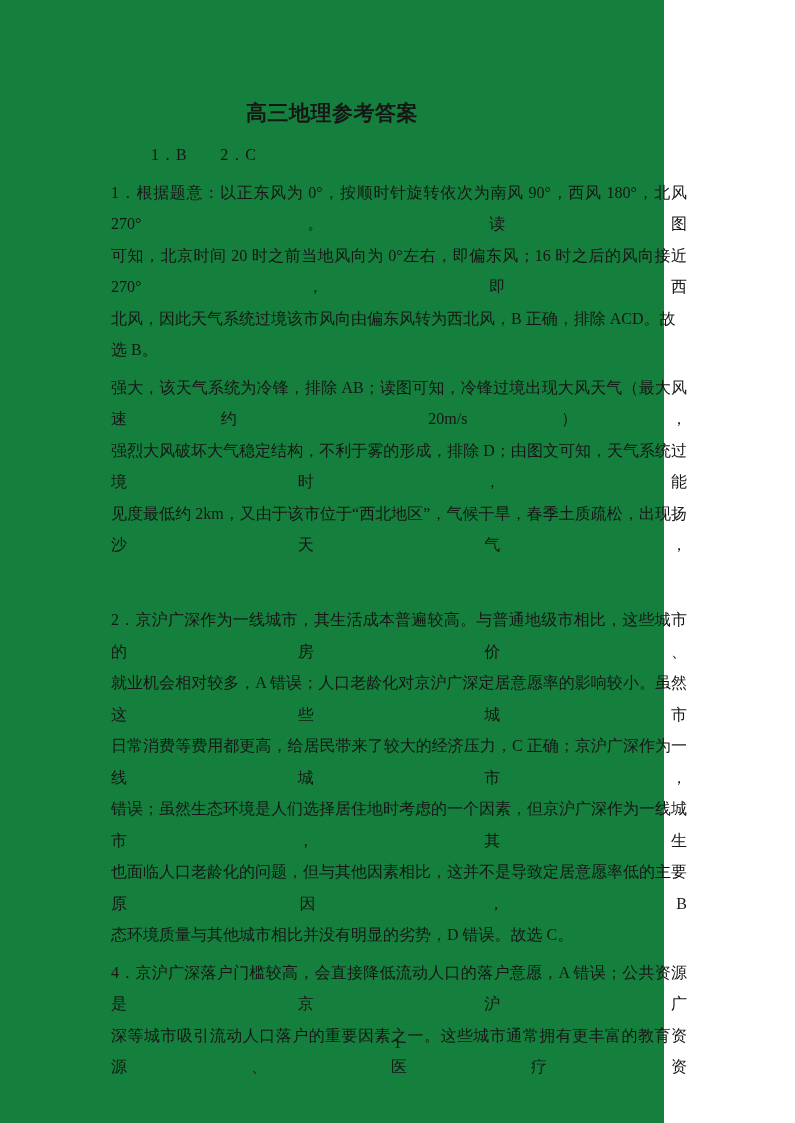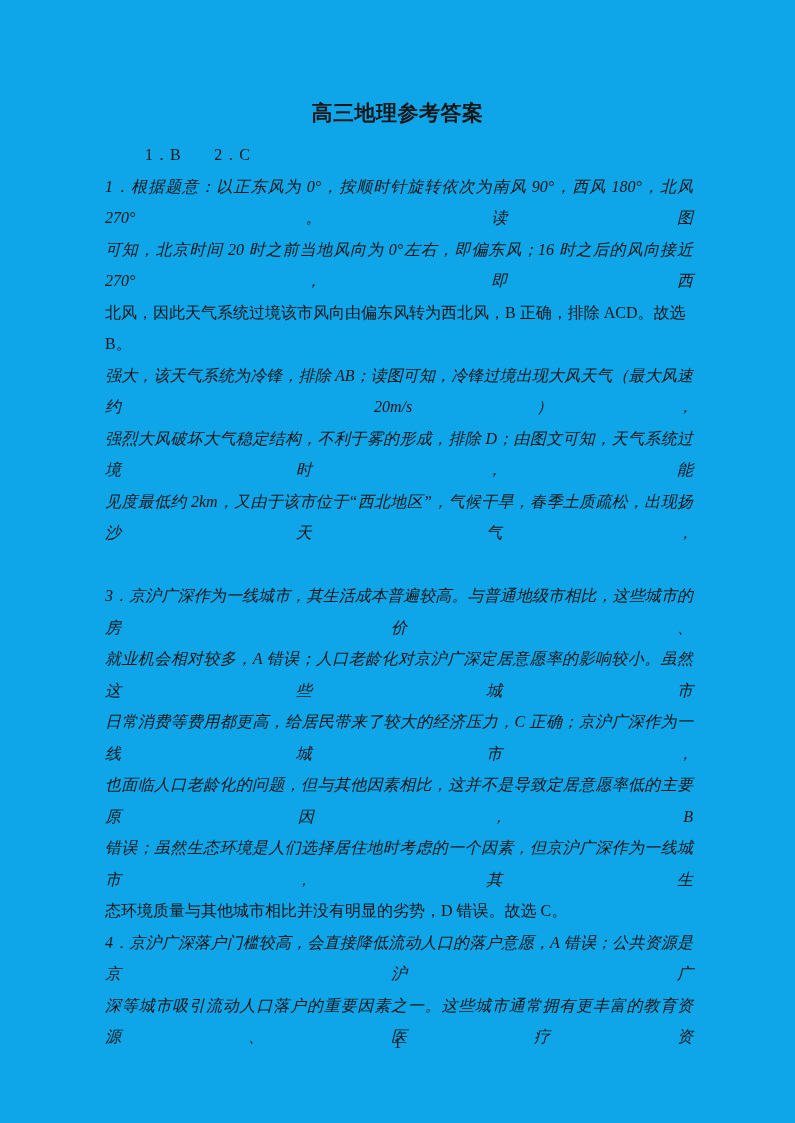--- a/index.html
+++ b/index.html
@@ -5,50 +5,49 @@
   html, body { margin: 0; padding: 0; }
   body {
     width: 795px; height: 1123px;
     background: #ffffff;
     font-family: "Liberation Serif", "DejaVu Serif", serif;
     color: #161616;
     overflow: hidden;
   }
   .page {
     position: relative;
-    width: 795px; height: 1123px;
-    background: #0ea5e9;
+    width: 664px; height: 1123px;
+    background: #15803d;
     box-sizing: border-box;
     padding-top: 97px;
   }
   .doc-title {
     margin: 0;
     text-align: center;
     font-size: 21px;
     font-weight: bold;
     line-height: 33px;
     letter-spacing: 0.5px;
   }
   .content {
     margin: 9px auto 0 auto;
     width: 588px;
     margin-left: 105px;
     font-size: 16px;
     line-height: 31.5px;
   }
-  .block { margin: 0; }
+  .block { margin: 6px; }
   .line {
     white-space: normal;
     text-align: left;
   }
   
   .line.j {
     text-align: justify;
     text-align-last: justify;
-    font-style: italic;
   }
   .answer_line .line {
     padding-left: 40px;
     letter-spacing: 0.5px;
   }
   .spacer { height: 31.5px; }
   .page-footer {
     position: absolute;
     left: 0; top: 1032px;
     width: 795px;
@@ -72,25 +71,25 @@
         <div class="line j">可知，北京时间 20 时之前当地风向为 0°左右，即偏东风；16 时之后的风向接近 270°，即西</div>
         <div class="line">北风，因此天气系统过境该市风向由偏东风转为西北风，B 正确，排除 ACD。故选 B。</div>
       </div>
       <div class="block paragraph">
         <div class="line j">强大，该天气系统为冷锋，排除 AB；读图可知，冷锋过境出现大风天气（最大风速约 20m/s），</div>
         <div class="line j">强烈大风破坏大气稳定结构，不利于雾的形成，排除 D；由图文可知，天气系统过境时，能</div>
         <div class="line j">见度最低约 2km，又由于该市位于“西北地区”，气候干旱，春季土质疏松，出现扬沙天气，</div>
       </div>
       <div class="block spacer"></div>
       <div class="block paragraph">
-        <div class="line j">3．京沪广深作为一线城市，其生活成本普遍较高。与普通地级市相比，这些城市的房价、</div>
+        <div class="line j">2．京沪广深作为一线城市，其生活成本普遍较高。与普通地级市相比，这些城市的房价、</div>
         <div class="line j">就业机会相对较多，A 错误；人口老龄化对京沪广深定居意愿率的影响较小。虽然这些城市</div>
         <div class="line j">日常消费等费用都更高，给居民带来了较大的经济压力，C 正确；京沪广深作为一线城市，</div>
+        <div class="line j">错误；虽然生态环境是人们选择居住地时考虑的一个因素，但京沪广深作为一线城市，其生</div>
         <div class="line j">也面临人口老龄化的问题，但与其他因素相比，这并不是导致定居意愿率低的主要原因，B</div>
-        <div class="line j">错误；虽然生态环境是人们选择居住地时考虑的一个因素，但京沪广深作为一线城市，其生</div>
         <div class="line">态环境质量与其他城市相比并没有明显的劣势，D 错误。故选 C。</div>
       </div>
       <div class="block paragraph">
         <div class="line j">4．京沪广深落户门槛较高，会直接降低流动人口的落户意愿，A 错误；公共资源是京沪广</div>
         <div class="line j">深等城市吸引流动人口落户的重要因素之一。这些城市通常拥有更丰富的教育资源、医疗资</div>
       </div>
     </div>
 
   <div class="page-footer">1</div>
 </div>

